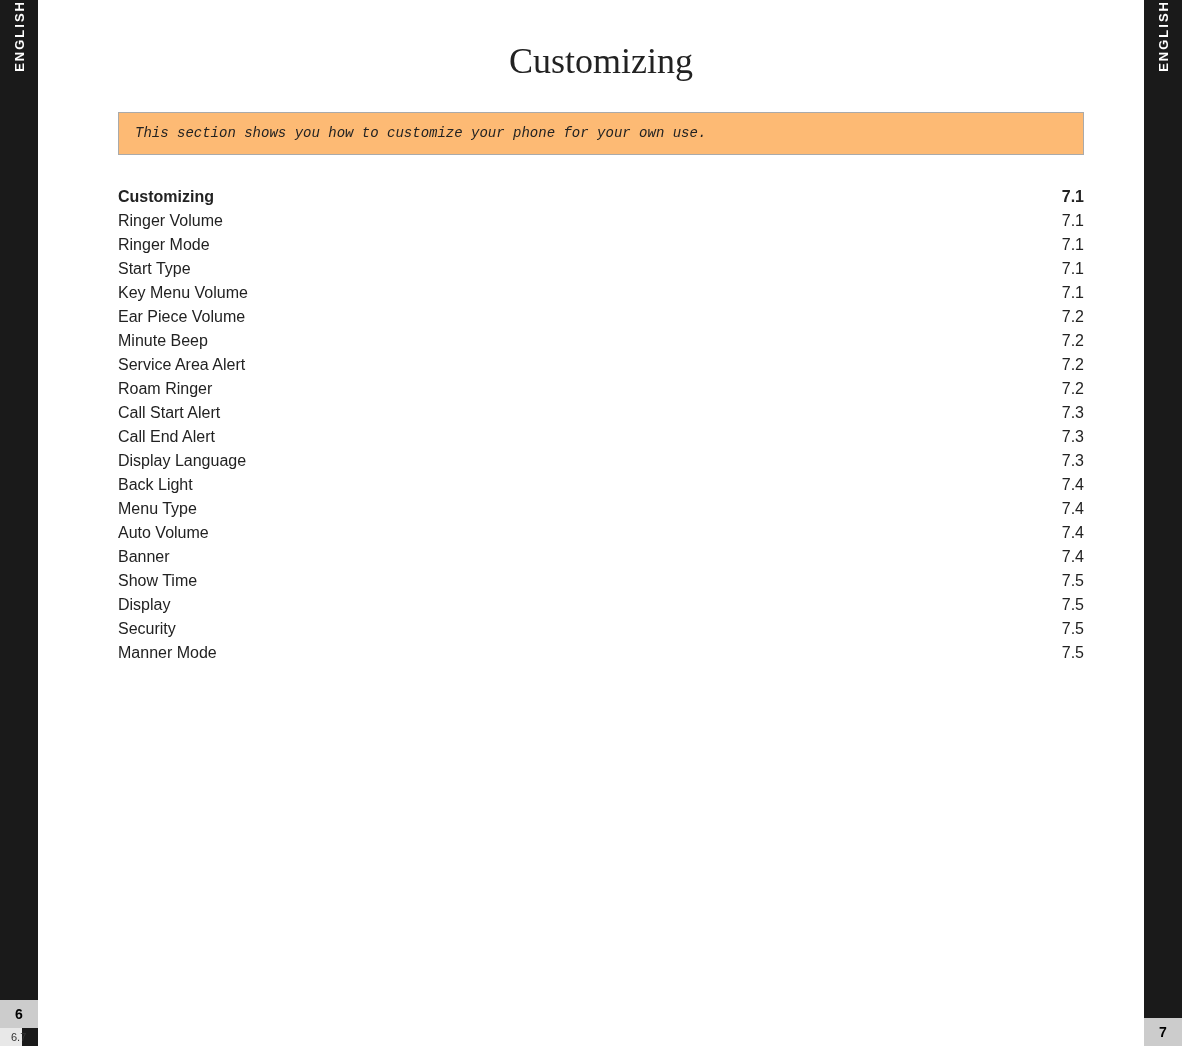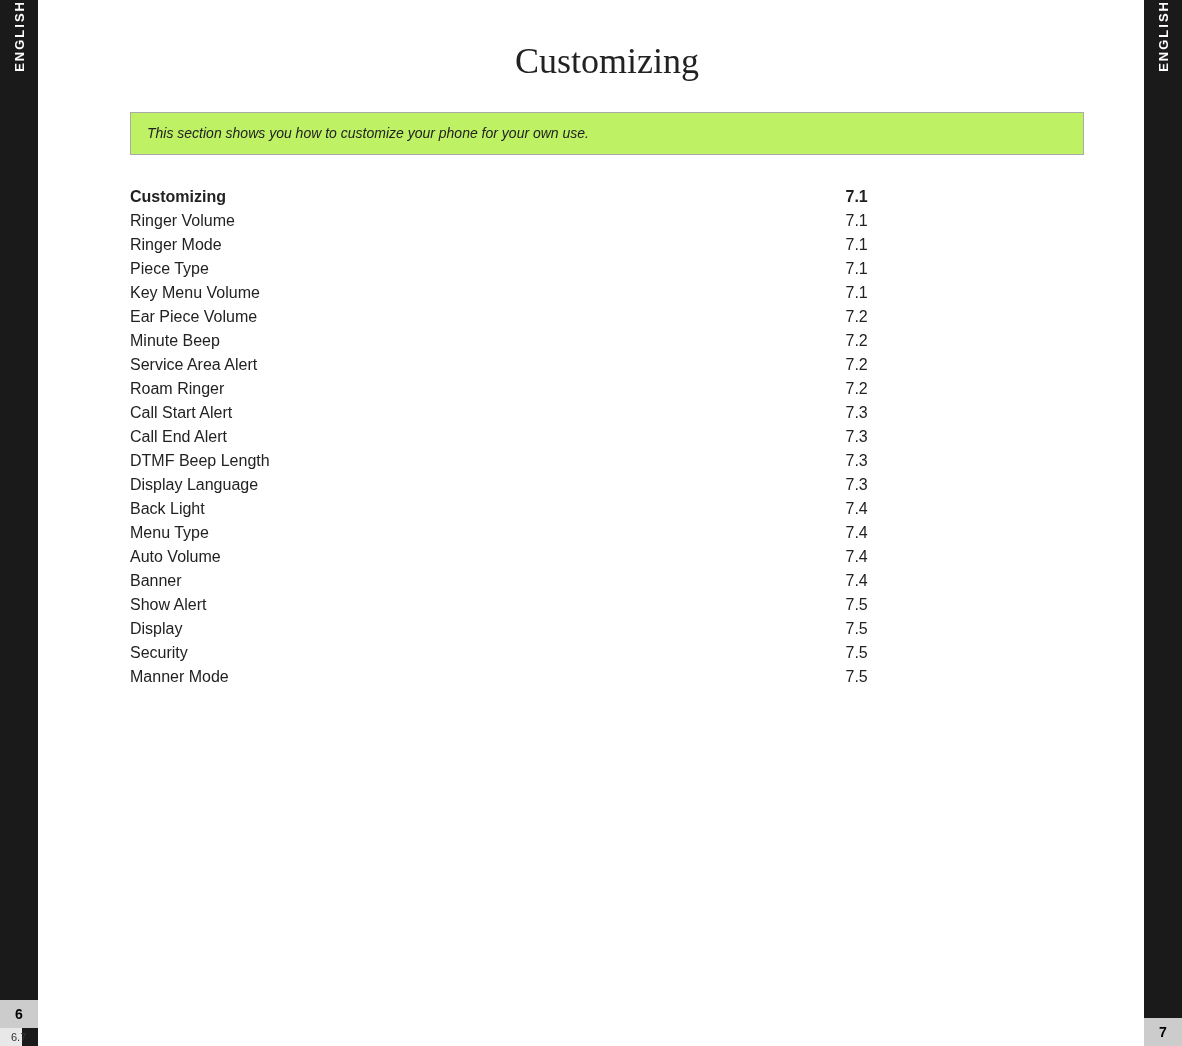--- a/index.html
+++ b/index.html
@@ -96,61 +96,61 @@
     }
 
     
     .main-content {
       position: absolute;
       left: 38px;
       right: 38px;
       top: 0;
       bottom: 0;
       padding: 40px 60px 40px 80px;
-      margin-left: 12px;
     }
 
     .page-title {
       text-align: center;
       font-size: 36px;
       font-weight: normal;
       color: #222;
       margin-bottom: 30px;
       font-family: 'Times New Roman', serif;
     }
 
     .info-box {
-      background: #bef264;
+      background: #fdba74;
       border: 1px solid #aaa;
       padding: 10px 16px;
       margin-bottom: 30px;
       font-style: italic;
       font-size: 14px;
       color: #222;
       line-height: 1.5;
+      font-family: Liberation Mono, monospace;
     }
 
     .toc-table {
       width: 100%;
       border-collapse: collapse;
     }
 
     .toc-table tr td {
       padding: 3px 0;
       font-size: 16px;
       color: #222;
       vertical-align: top;
     }
 
     .toc-table tr td:first-child {
       width: 75%;
     }
 
     .toc-table tr td:last-child {
-      text-align: left;
+      text-align: right;
       width: 25%;
     }
 
     .toc-heading {
       font-weight: bold;
       font-size: 18px;
     }
   </style>
 </head>
 <body>
@@ -186,21 +186,21 @@
       </tr>
     <tr>
           <td>Ringer Volume</td>
           <td>7.1</td>
         </tr>
         <tr>
           <td>Ringer Mode</td>
           <td>7.1</td>
         </tr>
         <tr>
-          <td>Piece Type</td>
+          <td>Start Type</td>
           <td>7.1</td>
         </tr>
         <tr>
           <td>Key Menu Volume</td>
           <td>7.1</td>
         </tr>
         <tr>
           <td>Ear Piece Volume</td>
           <td>7.2</td>
         </tr>
@@ -218,45 +218,41 @@
         </tr>
         <tr>
           <td>Call Start Alert</td>
           <td>7.3</td>
         </tr>
         <tr>
           <td>Call End Alert</td>
           <td>7.3</td>
         </tr>
         <tr>
-          <td>DTMF Beep Length</td>
-          <td>7.3</td>
-        </tr>
-        <tr>
           <td>Display Language</td>
           <td>7.3</td>
         </tr>
         <tr>
           <td>Back Light</td>
           <td>7.4</td>
         </tr>
         <tr>
           <td>Menu Type</td>
           <td>7.4</td>
         </tr>
         <tr>
           <td>Auto Volume</td>
           <td>7.4</td>
         </tr>
         <tr>
           <td>Banner</td>
           <td>7.4</td>
         </tr>
         <tr>
-          <td>Show Alert</td>
+          <td>Show Time</td>
           <td>7.5</td>
         </tr>
         <tr>
           <td>Display</td>
           <td>7.5</td>
         </tr>
         <tr>
           <td>Security</td>
           <td>7.5</td>
         </tr>

